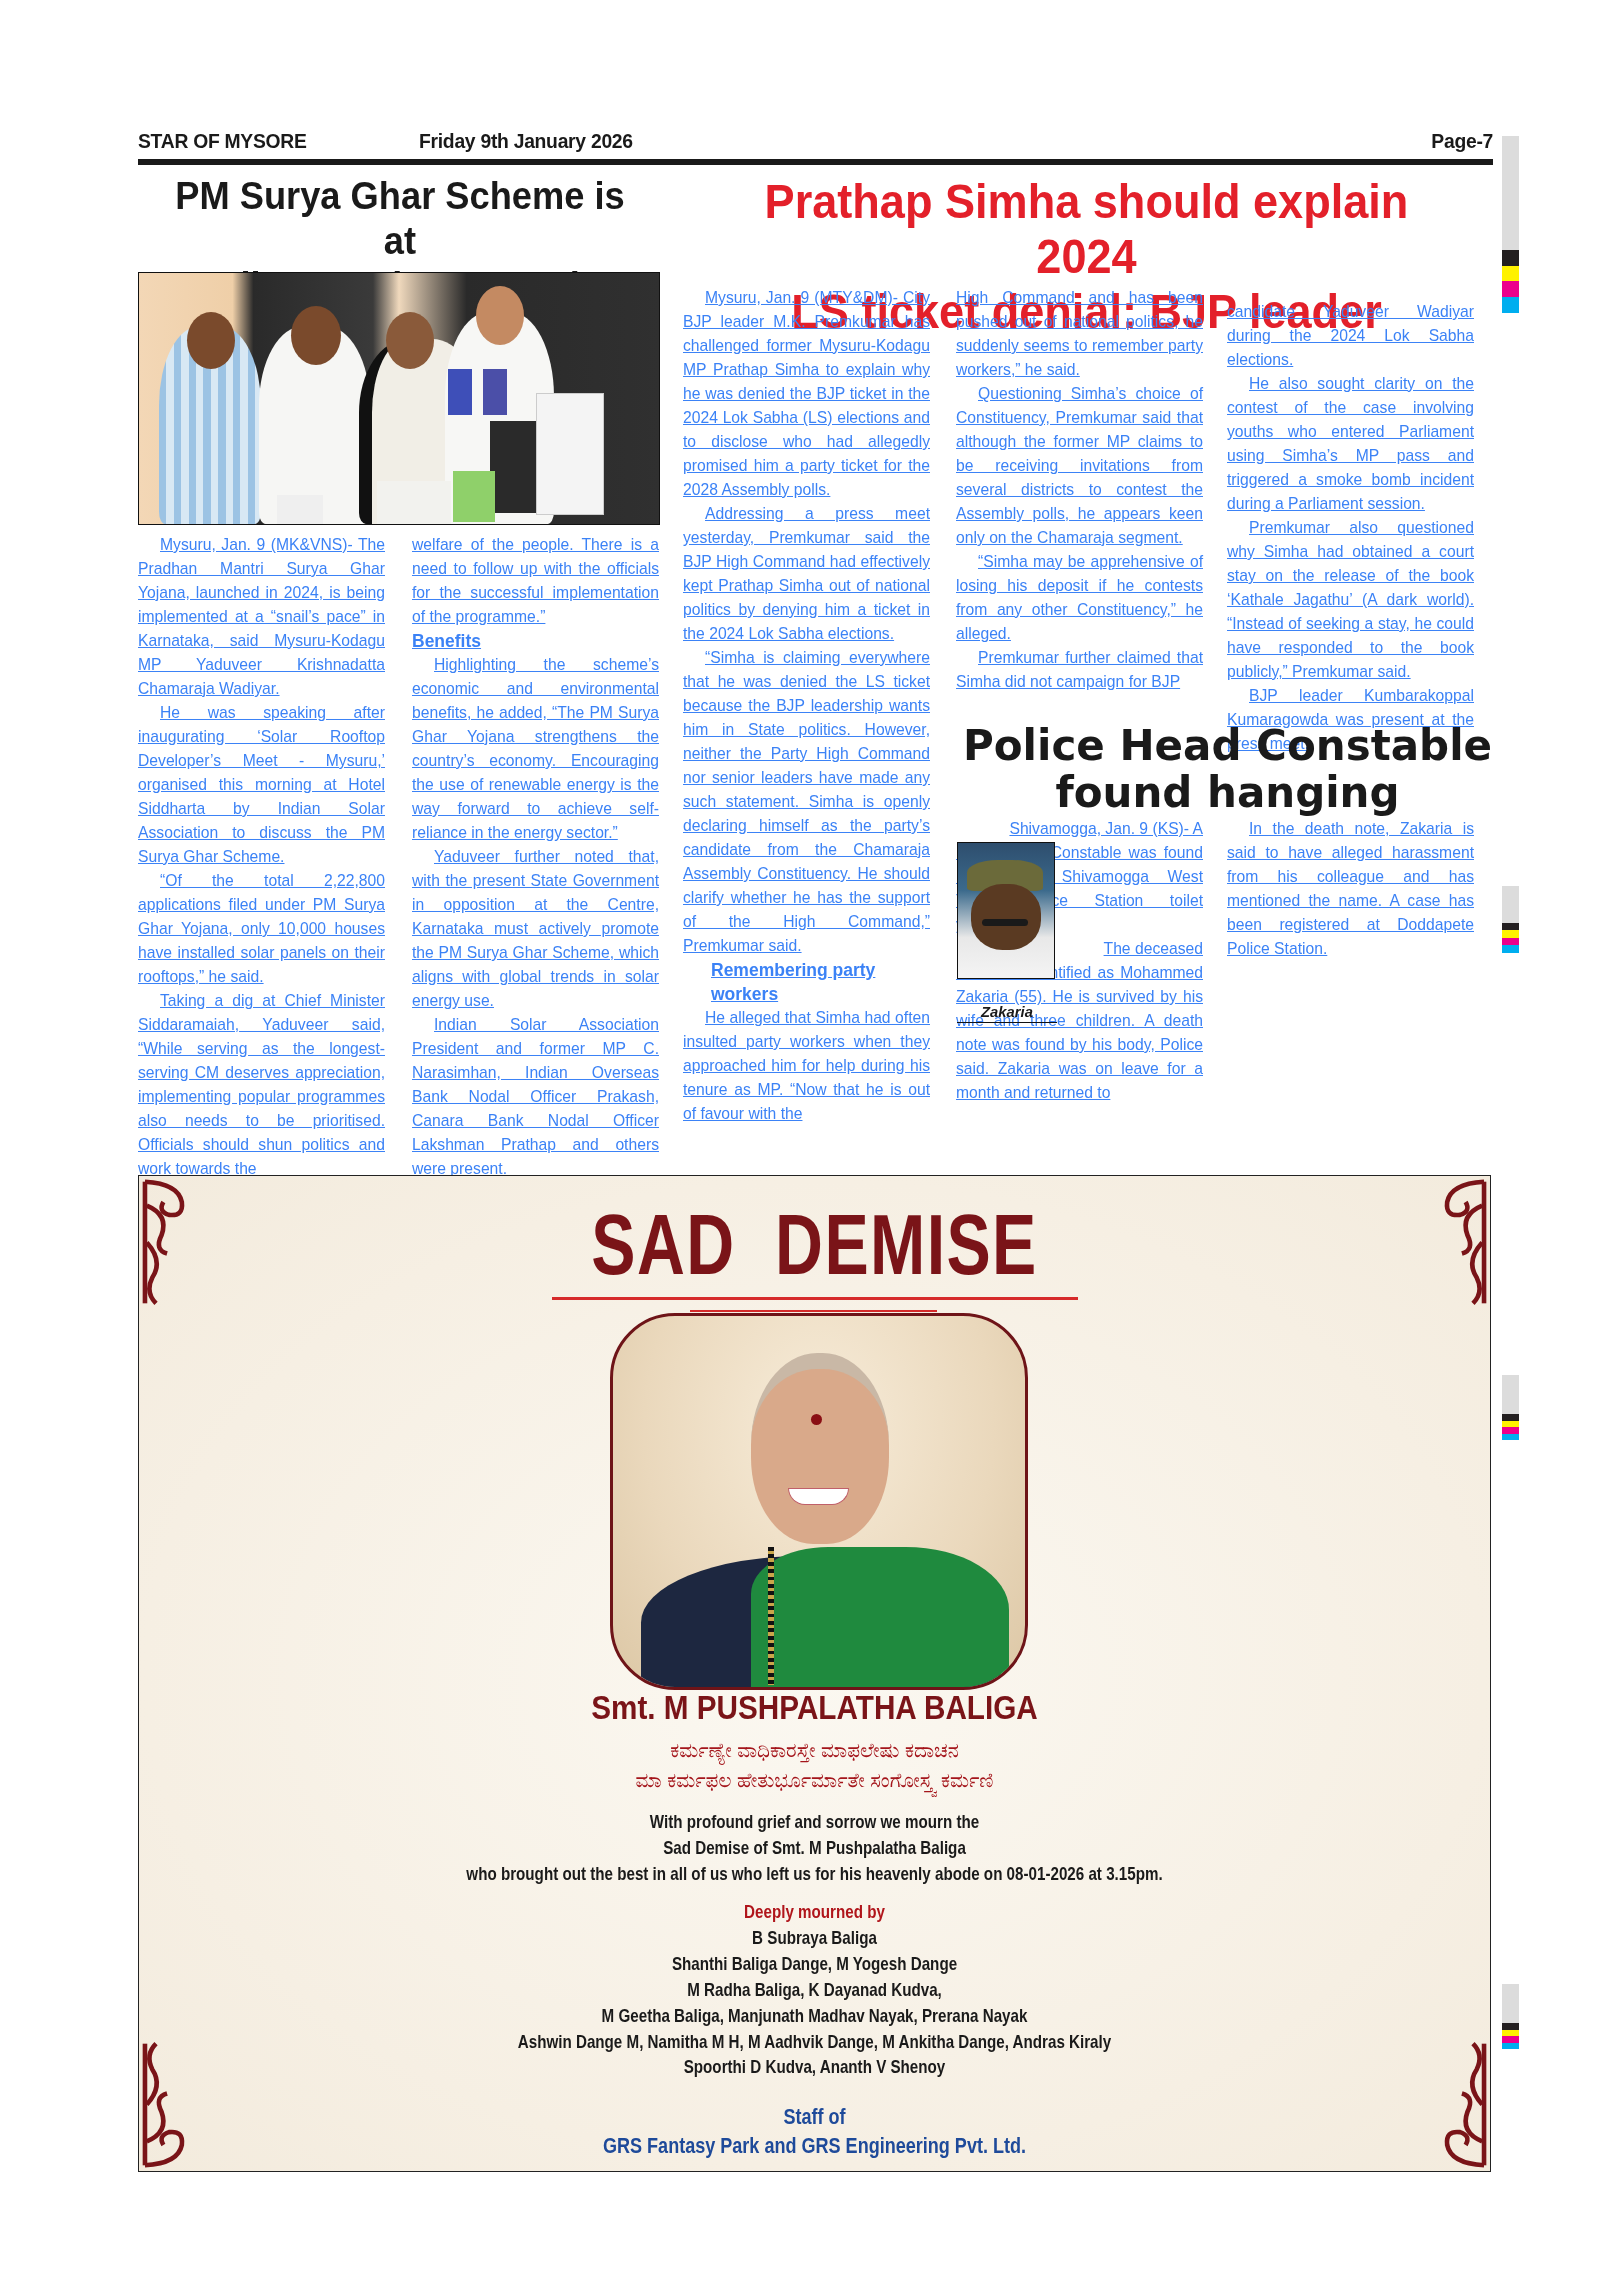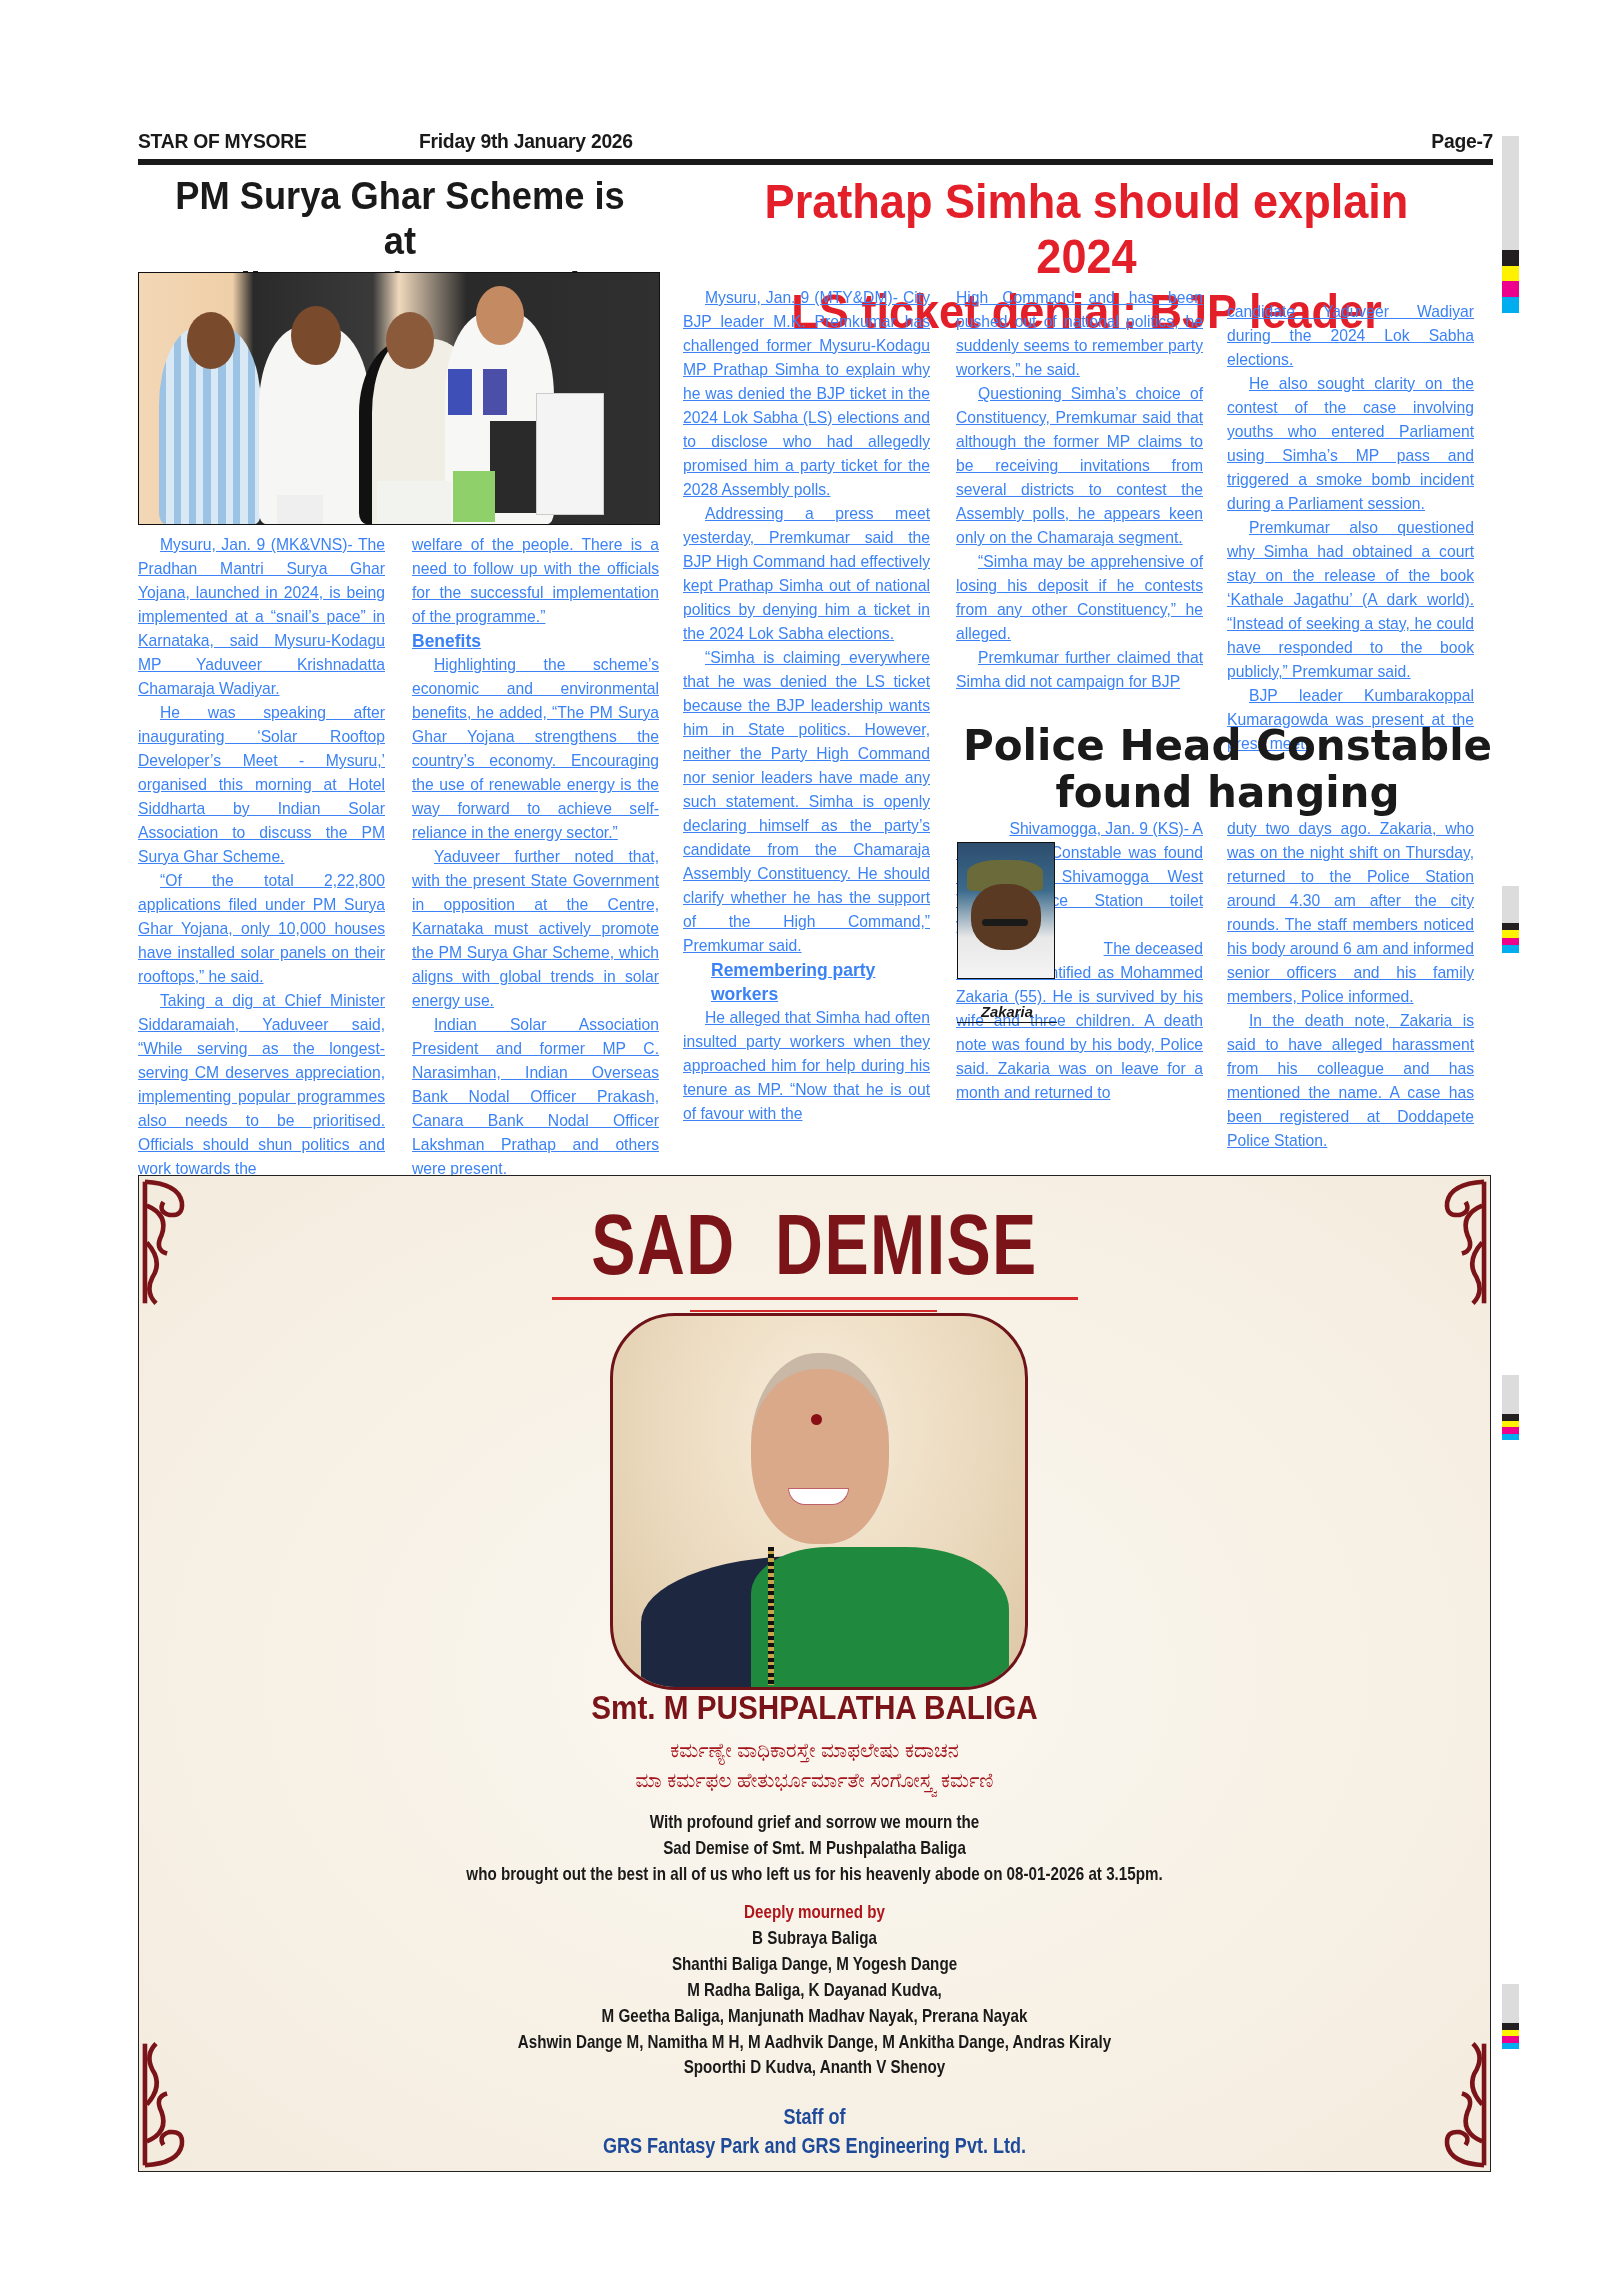--- a/index.html
+++ b/index.html
@@ -194,21 +194,20 @@
   <p class="ni">has been identified as Mohammed Zakaria (55). He is survived by his wife and three children. A death note was found by his body, Police said. Zakaria was on leave for a month and returned to</p>
 </div>
 <div id="photo-zakaria" class="abs">
   <div style="position:absolute;left:9.2px;top:16.6px;width:76px;height:31px;background:#6b6a3a;border-radius:40% 40% 10% 10%;"></div>
   <div style="position:absolute;left:13px;top:41px;width:70px;height:66px;background:#5a3a22;border-radius:45%;"></div>
   <div style="position:absolute;left:24px;top:76px;width:46px;height:7.4px;background:#1a1a1a;border-radius:3.7px;"></div>
 </div>
 <div id="zak-caption" class="abs">Zakaria</div>
 
 <div id="c5b" class="col">
-  <p class="ni">duty two days ago. Zakaria, who was on the night shift on Thursday, returned to the Police Station around 4.30 am after the city rounds. The staff members noticed his body around 6 am and informed senior officers and his family members, Police informed.</p>
   <p>In the death note, Zakaria is said to have alleged harassment from his colleague and has mentioned the name. A case has been registered at Doddapete Police Station.</p>
 </div>
 
 <div id="ad" class="abs">
   <svg class="corner" style="left:1.8px;top:1.8px;" viewBox="0 0 58 140">
     <g fill="none" stroke="#7a1418" stroke-width="5">
       <path d="M4 4 Q40 6 44 26 Q46 42 30 40 Q18 36 24 26"></path>
       <path d="M6 30 Q30 40 22 62 Q14 78 28 82"></path>
       <path d="M6 70 Q24 90 12 108 Q4 124 16 136"></path>
       <path d="M4 4 V136"></path>

